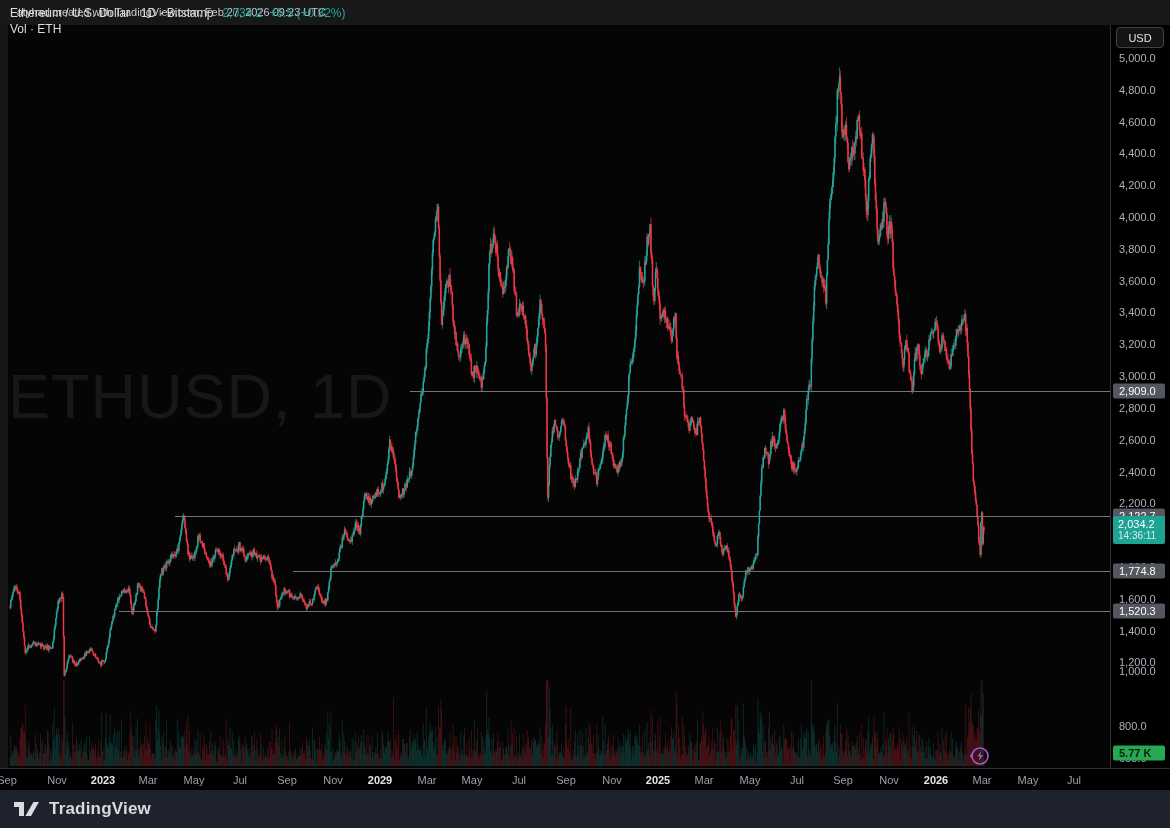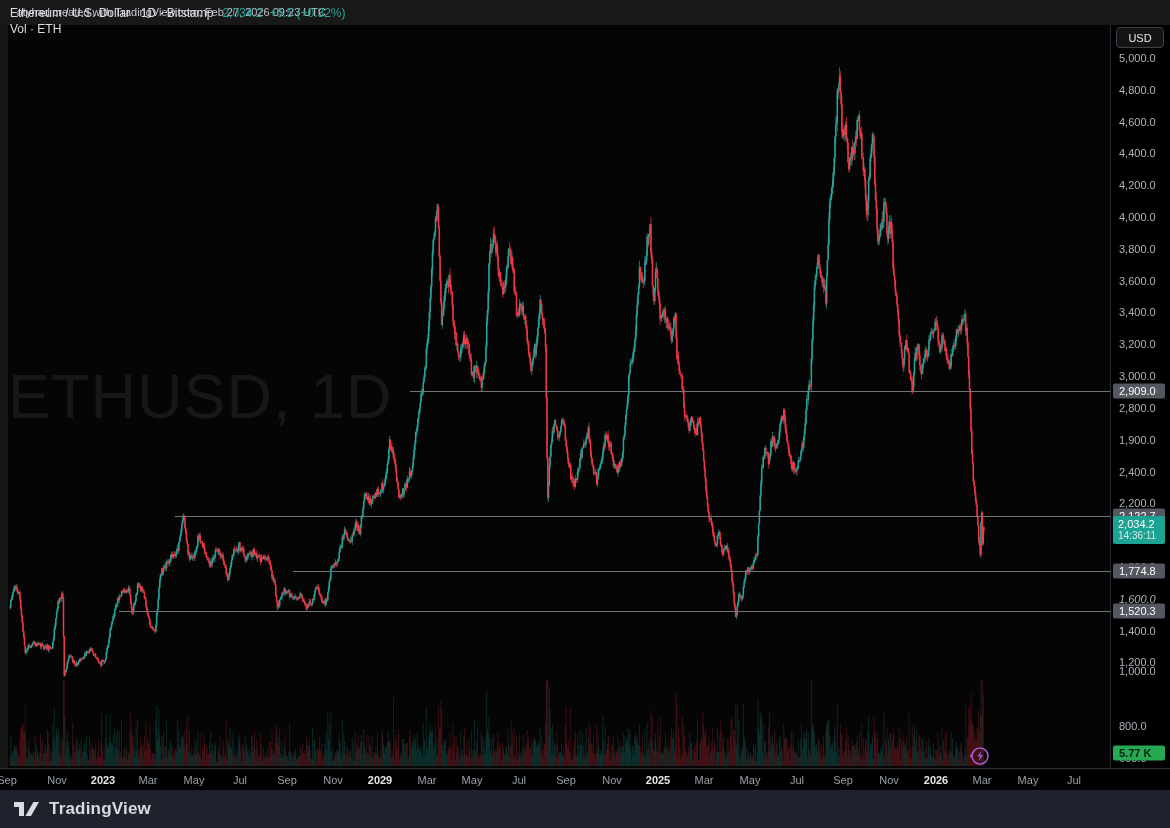--- a/index.html
+++ b/index.html
@@ -113,26 +113,26 @@
       <div class="ptick" style="top: 96.619px;">4,600.0</div>
       <div class="ptick" style="top: 128.429px;">4,400.0</div>
       <div class="ptick" style="top: 160.238px;">4,200.0</div>
       <div class="ptick" style="top: 192.048px;">4,000.0</div>
       <div class="ptick" style="top: 223.857px;">3,800.0</div>
       <div class="ptick" style="top: 255.667px;">3,600.0</div>
       <div class="ptick" style="top: 287.476px;">3,400.0</div>
       <div class="ptick" style="top: 319.286px;">3,200.0</div>
       <div class="ptick" style="top: 351.095px;">3,000.0</div>
       <div class="ptick" style="top: 382.905px;">2,800.0</div>
-      <div class="ptick" style="top: 414.714px;">1,900.0</div>
+      <div class="ptick" style="top: 414.714px;">2,600.0</div>
       <div class="ptick" style="top: 446.524px;">2,400.0</div>
       <div class="ptick" style="top: 478.333px;">2,200.0</div>
       <div class="ptick" style="top: 510.143px;">2,000.0</div>
       <div class="ptick" style="top: 541.952px;">1,800.0</div>
-      <div class="ptick" style="top: 573.762px; font-style: italic;">1,600.0</div>
+      <div class="ptick" style="top: 573.762px;">1,600.0</div>
       <div class="ptick" style="top: 605.571px;">1,400.0</div>
       <div class="ptick" style="top: 637.381px;">1,200.0</div>
       <div class="ptick" style="top: 646px;">1,000.0</div>
       <div class="ptick" style="top: 701px;">800.0</div>
       <div class="ptick" style="top: 732.809px;">600.0</div>
       <div class="pbadge" style="top: 365.569px;">2,909.0</div>
       <div class="pbadge" style="top: 490.628px;">2,122.7</div>
       <div class="pbadge" style="top: 545.96px;">1,774.8</div>
       <div class="pbadge" style="top: 586.438px;">1,520.3</div>
       <div class="pbadge current" style="top: 504.703px;">

